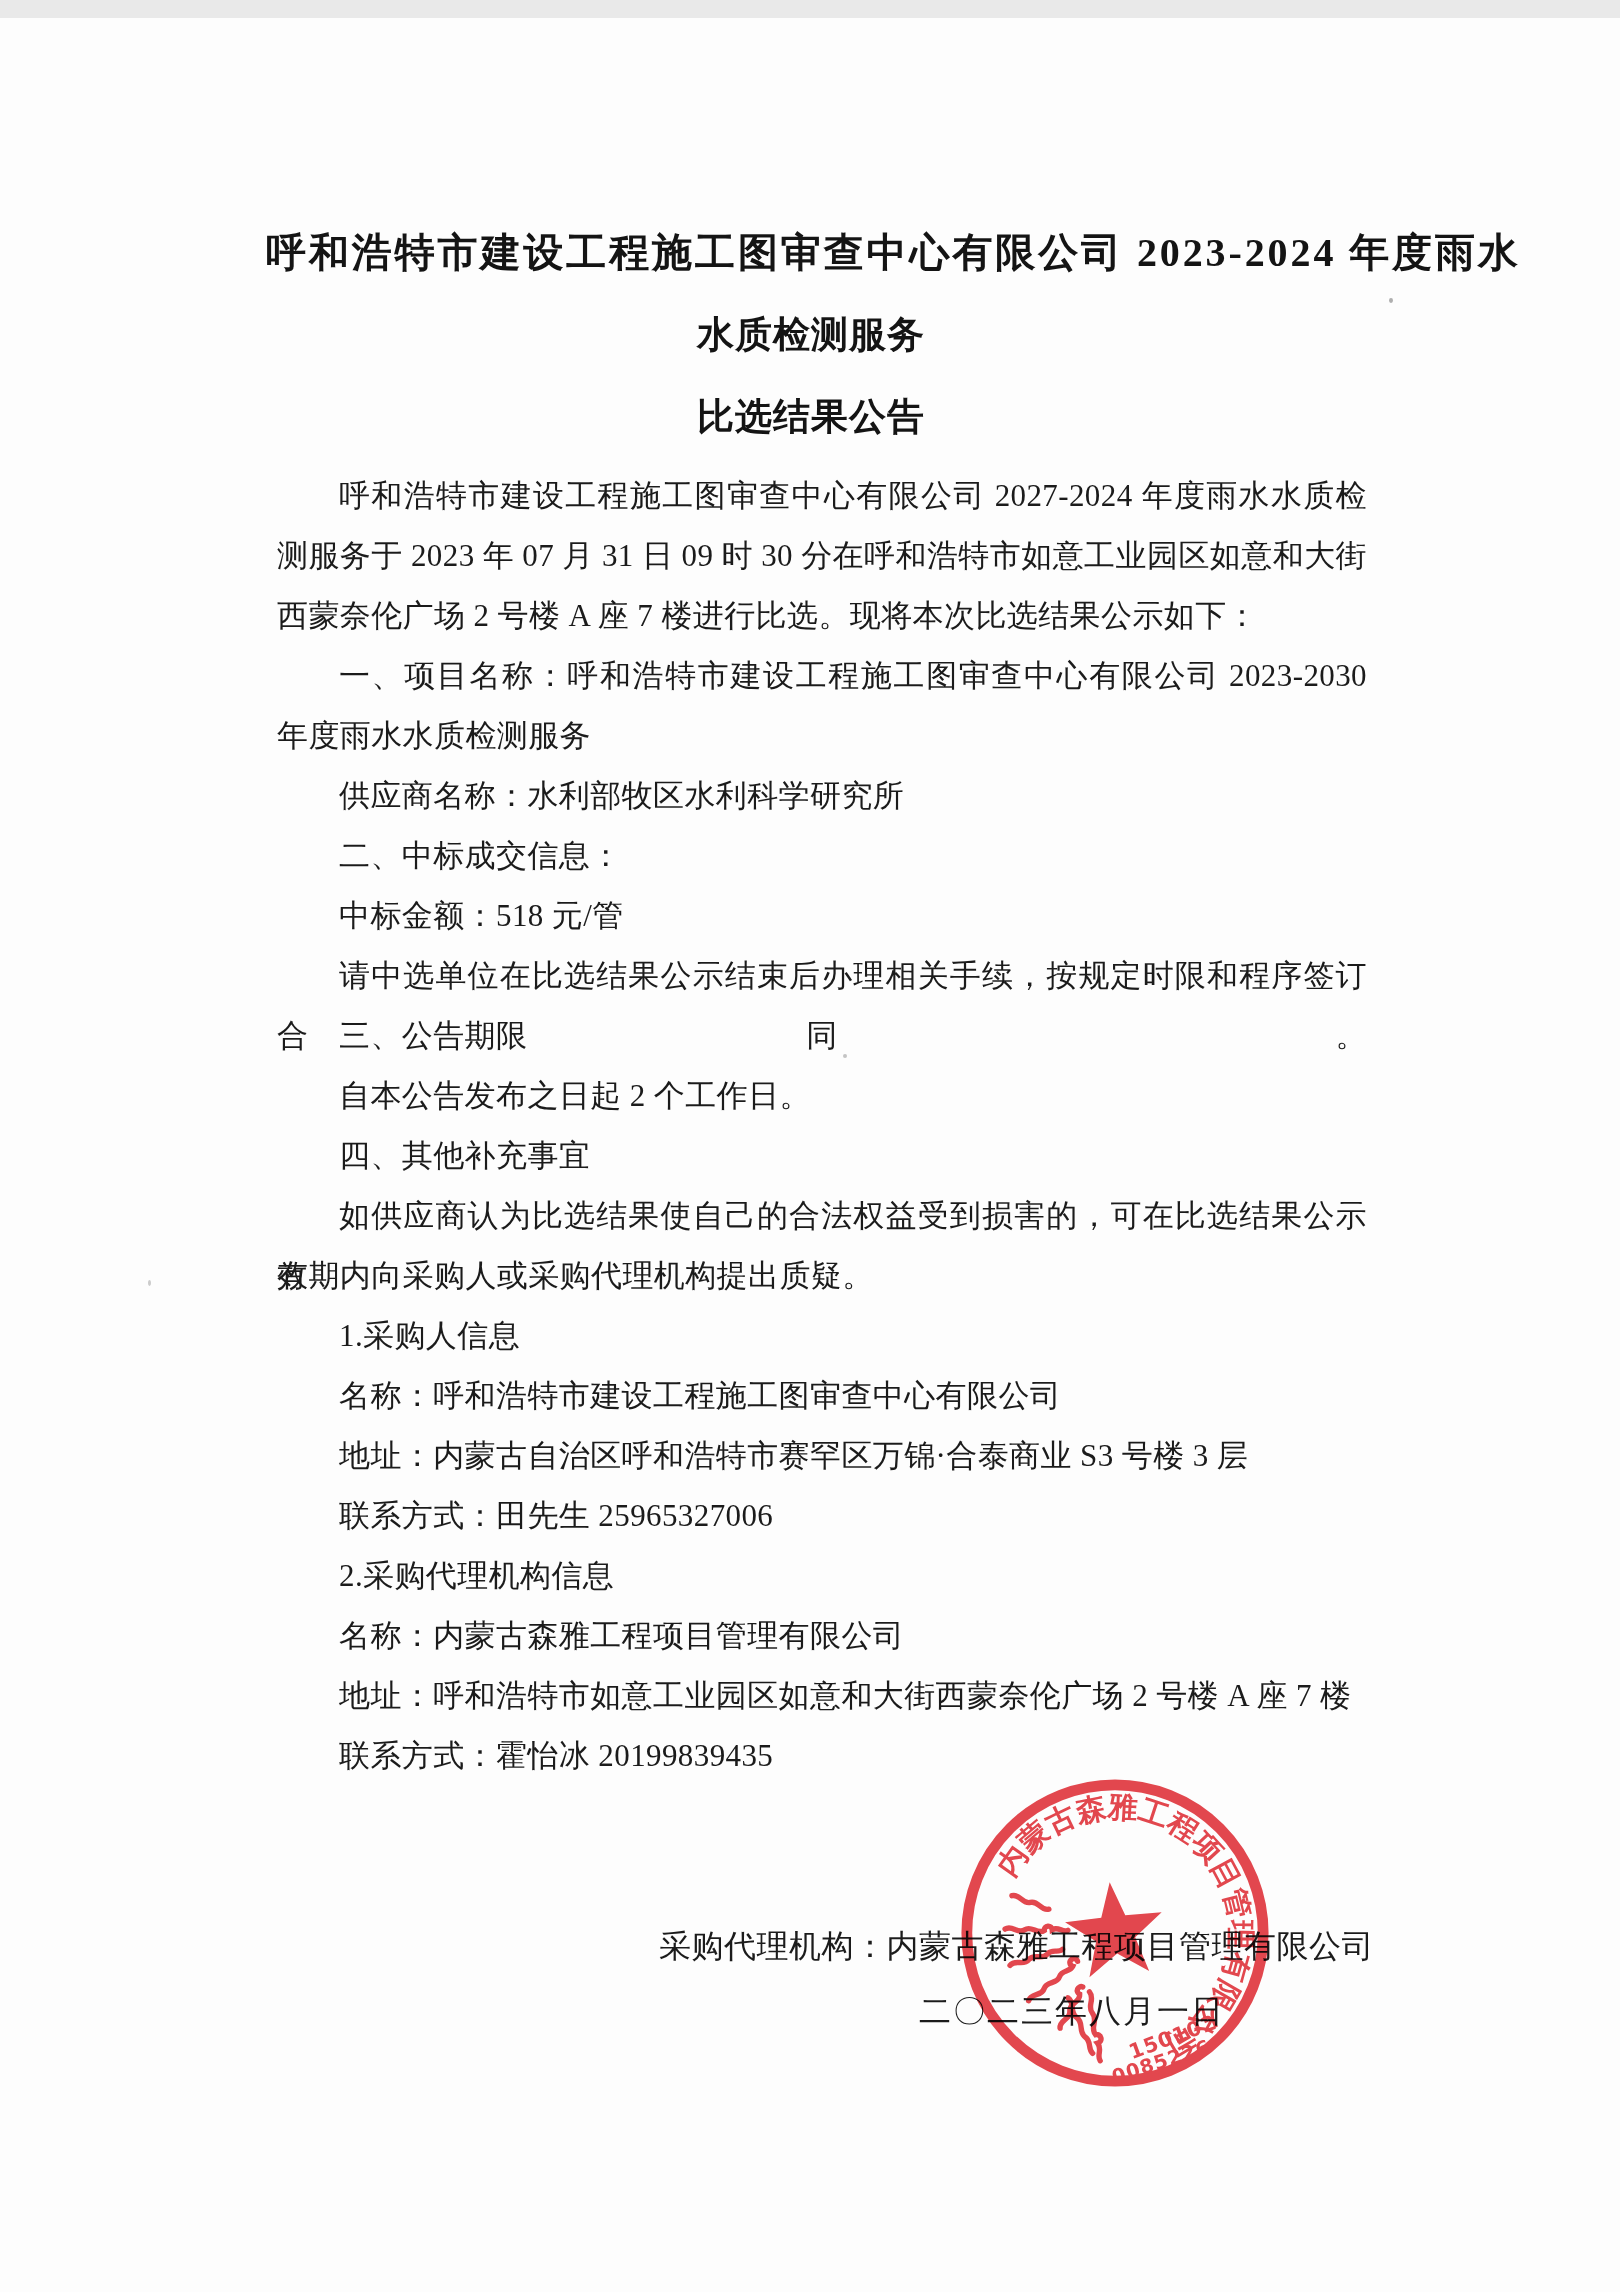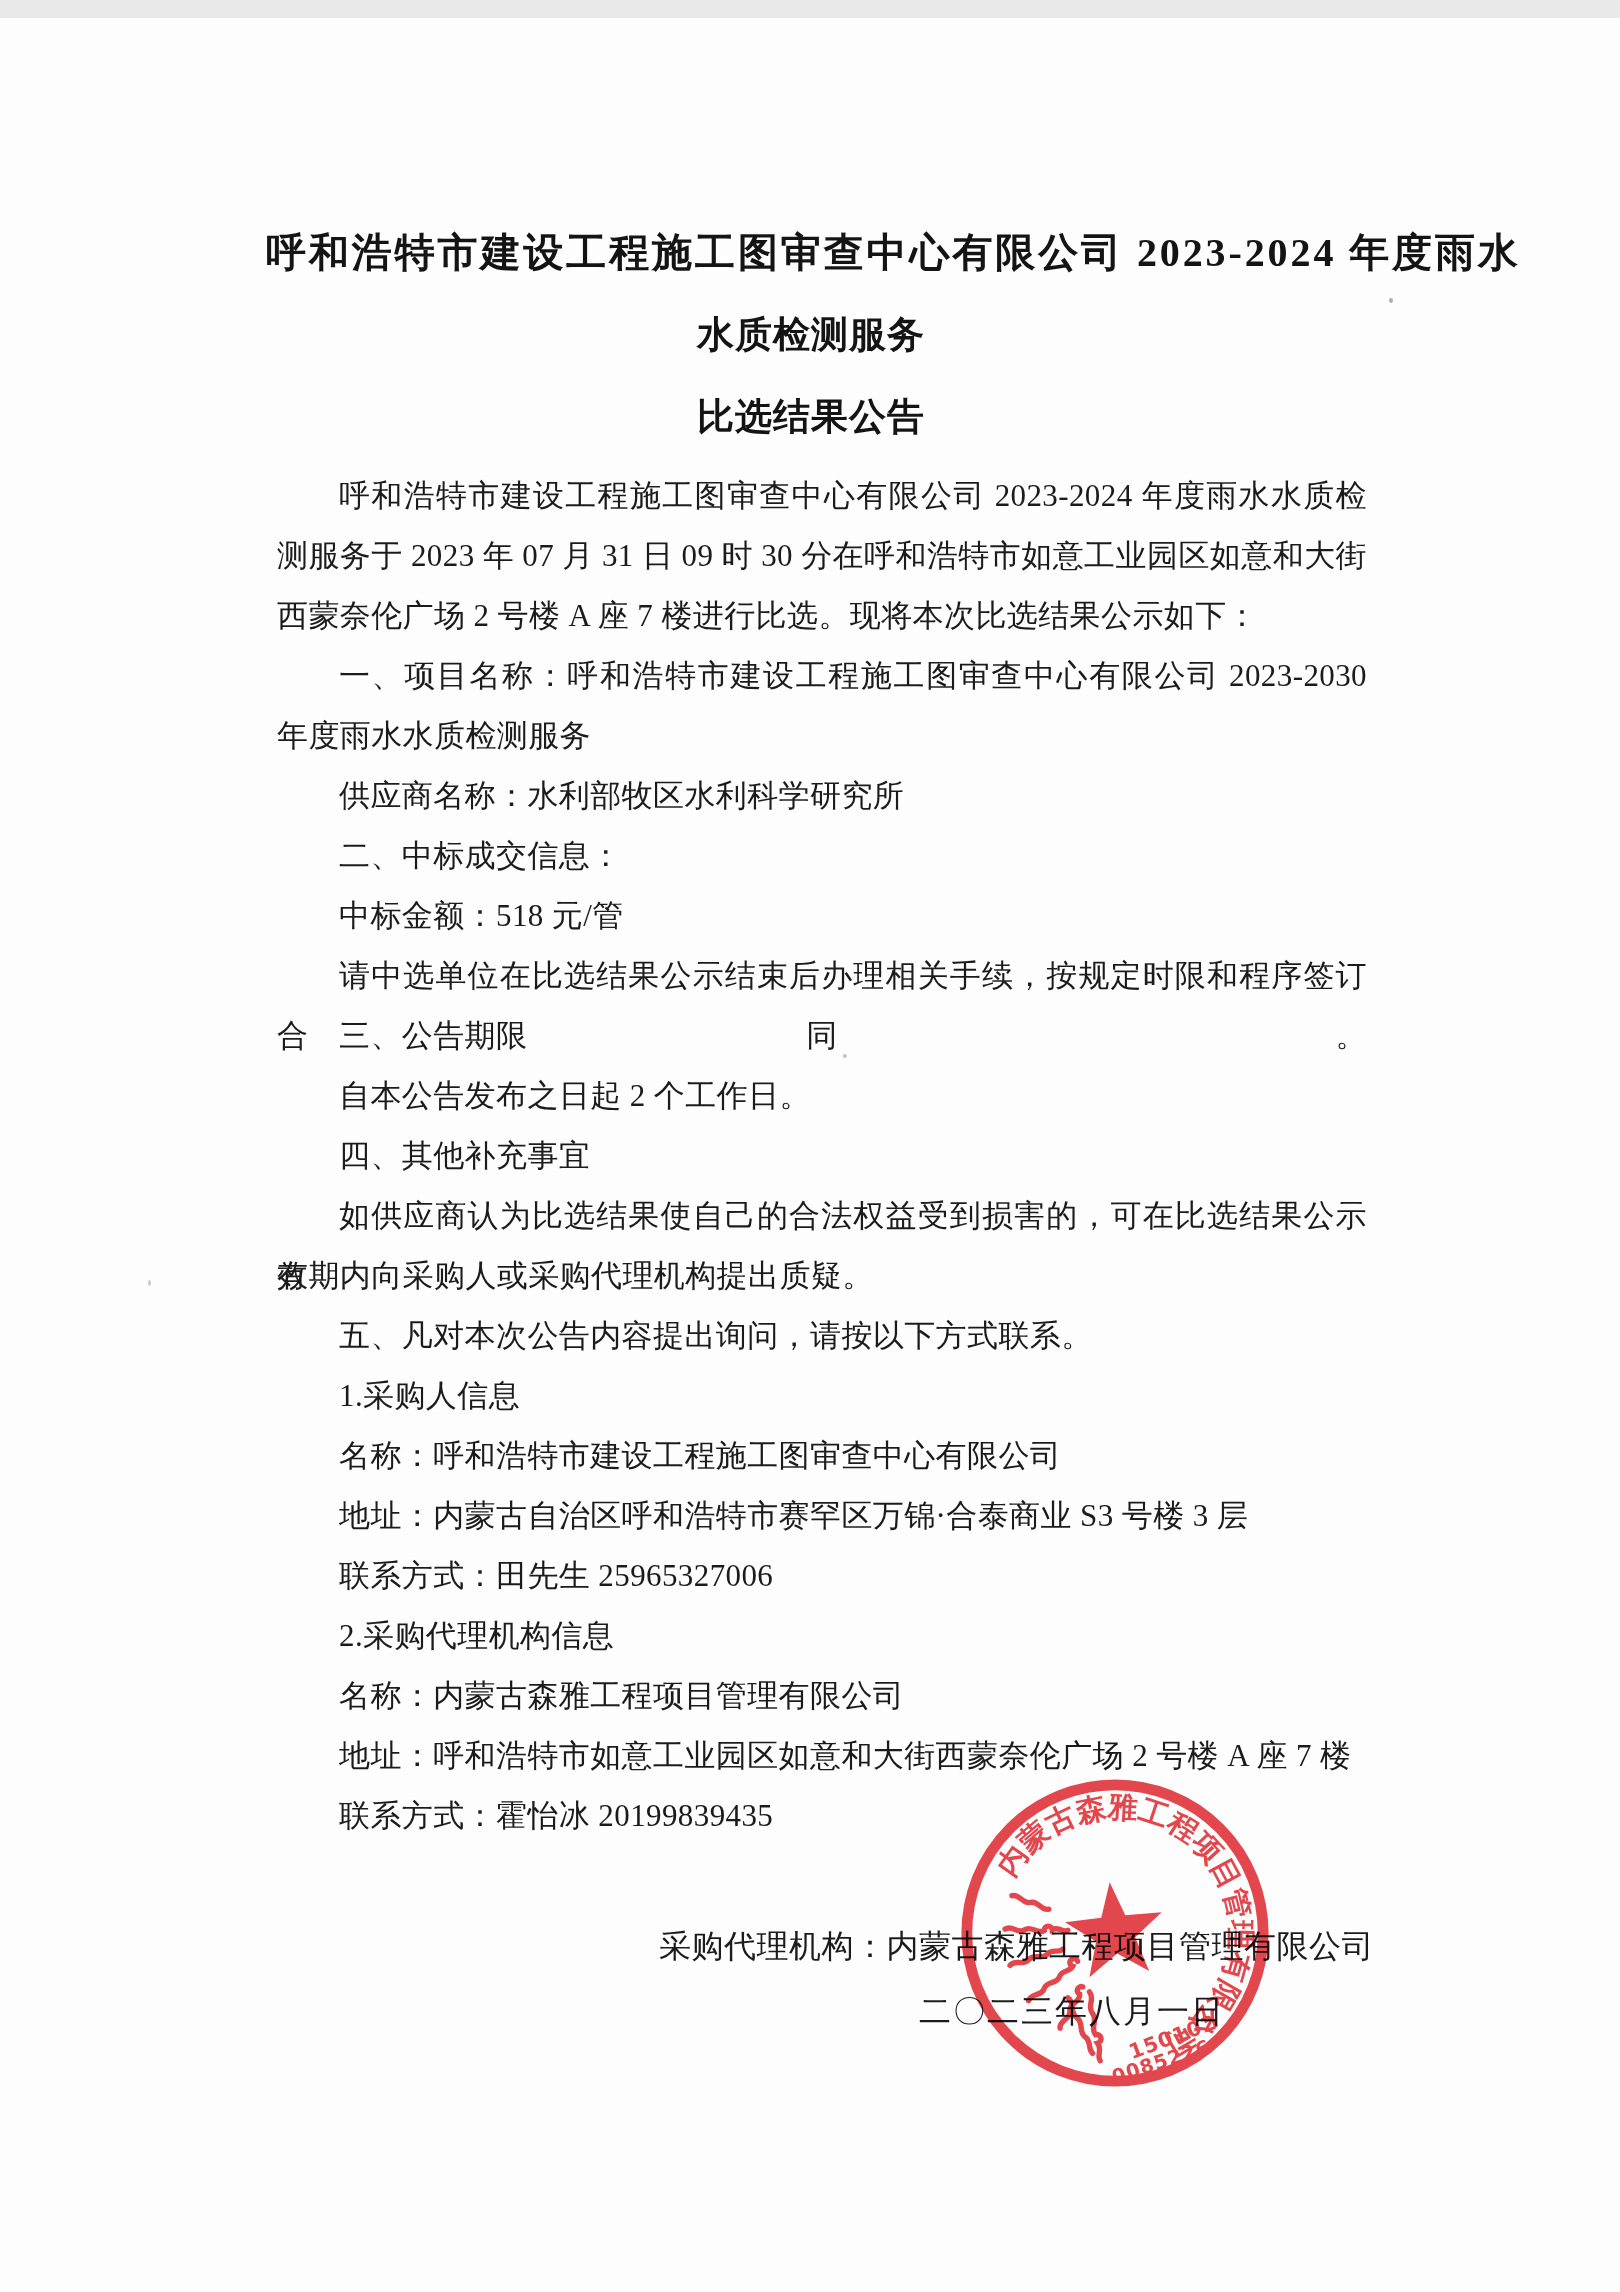--- a/index.html
+++ b/index.html
@@ -56,35 +56,34 @@
 
 <div class="page">
 
   <div class="titles">
     <div class="t-line t1">呼和浩特市建设工程施工图审查中心有限公司 2023-2024 年度雨水</div>
     <div class="t-line t2">水质检测服务</div>
     <div class="t-line t3">比选结果公告</div>
   </div>
 
   <div class="body-block">
-    <div class="ln ind fill">呼和浩特市建设工程施工图审查中心有限公司 2023-2024 年度雨水水质检</div>
+    <div class="ln ind fill">呼和浩特市建设工程施工图审查中心有限公司 2027-2024 年度雨水水质检</div>
     <div class="ln fill">测服务于 2023 年 07 月 31 日 09 时 30 分在呼和浩特市如意工业园区如意和大街</div>
     <div class="ln">西蒙奈伦广场 2 号楼 A 座 7 楼进行比选。现将本次比选结果公示如下：</div>
     <div class="ln ind fill">一、项目名称：呼和浩特市建设工程施工图审查中心有限公司 2023-2030</div>
     <div class="ln">年度雨水水质检测服务</div>
     <div class="ln ind">供应商名称：水利部牧区水利科学研究所</div>
     <div class="ln ind">二、中标成交信息：</div>
     <div class="ln ind">中标金额：518 元/管</div>
     <div class="ln ind fill">请中选单位在比选结果公示结束后办理相关手续，按规定时限和程序签订合同。</div>
     <div class="ln ind">三、公告期限</div>
     <div class="ln ind">自本公告发布之日起 2 个工作日。</div>
     <div class="ln ind">四、其他补充事宜</div>
     <div class="ln ind fill">如供应商认为比选结果使自己的合法权益受到损害的，可在比选结果公示有</div>
     <div class="ln">效期内向采购人或采购代理机构提出质疑。</div>
-    <div class="ln ind">五、凡对本次公告内容提出询问，请按以下方式联系。</div>
     <div class="ln ind">1.采购人信息</div>
     <div class="ln ind">名称：呼和浩特市建设工程施工图审查中心有限公司</div>
     <div class="ln ind">地址：内蒙古自治区呼和浩特市赛罕区万锦·合泰商业 S3 号楼 3 层</div>
     <div class="ln ind">联系方式：田先生  25965327006</div>
     <div class="ln ind">2.采购代理机构信息</div>
     <div class="ln ind">名称：内蒙古森雅工程项目管理有限公司</div>
     <div class="ln ind">地址：呼和浩特市如意工业园区如意和大街西蒙奈伦广场 2 号楼 A 座 7 楼</div>
     <div class="ln ind">联系方式：霍怡冰  20199839435</div>
   </div>
 

